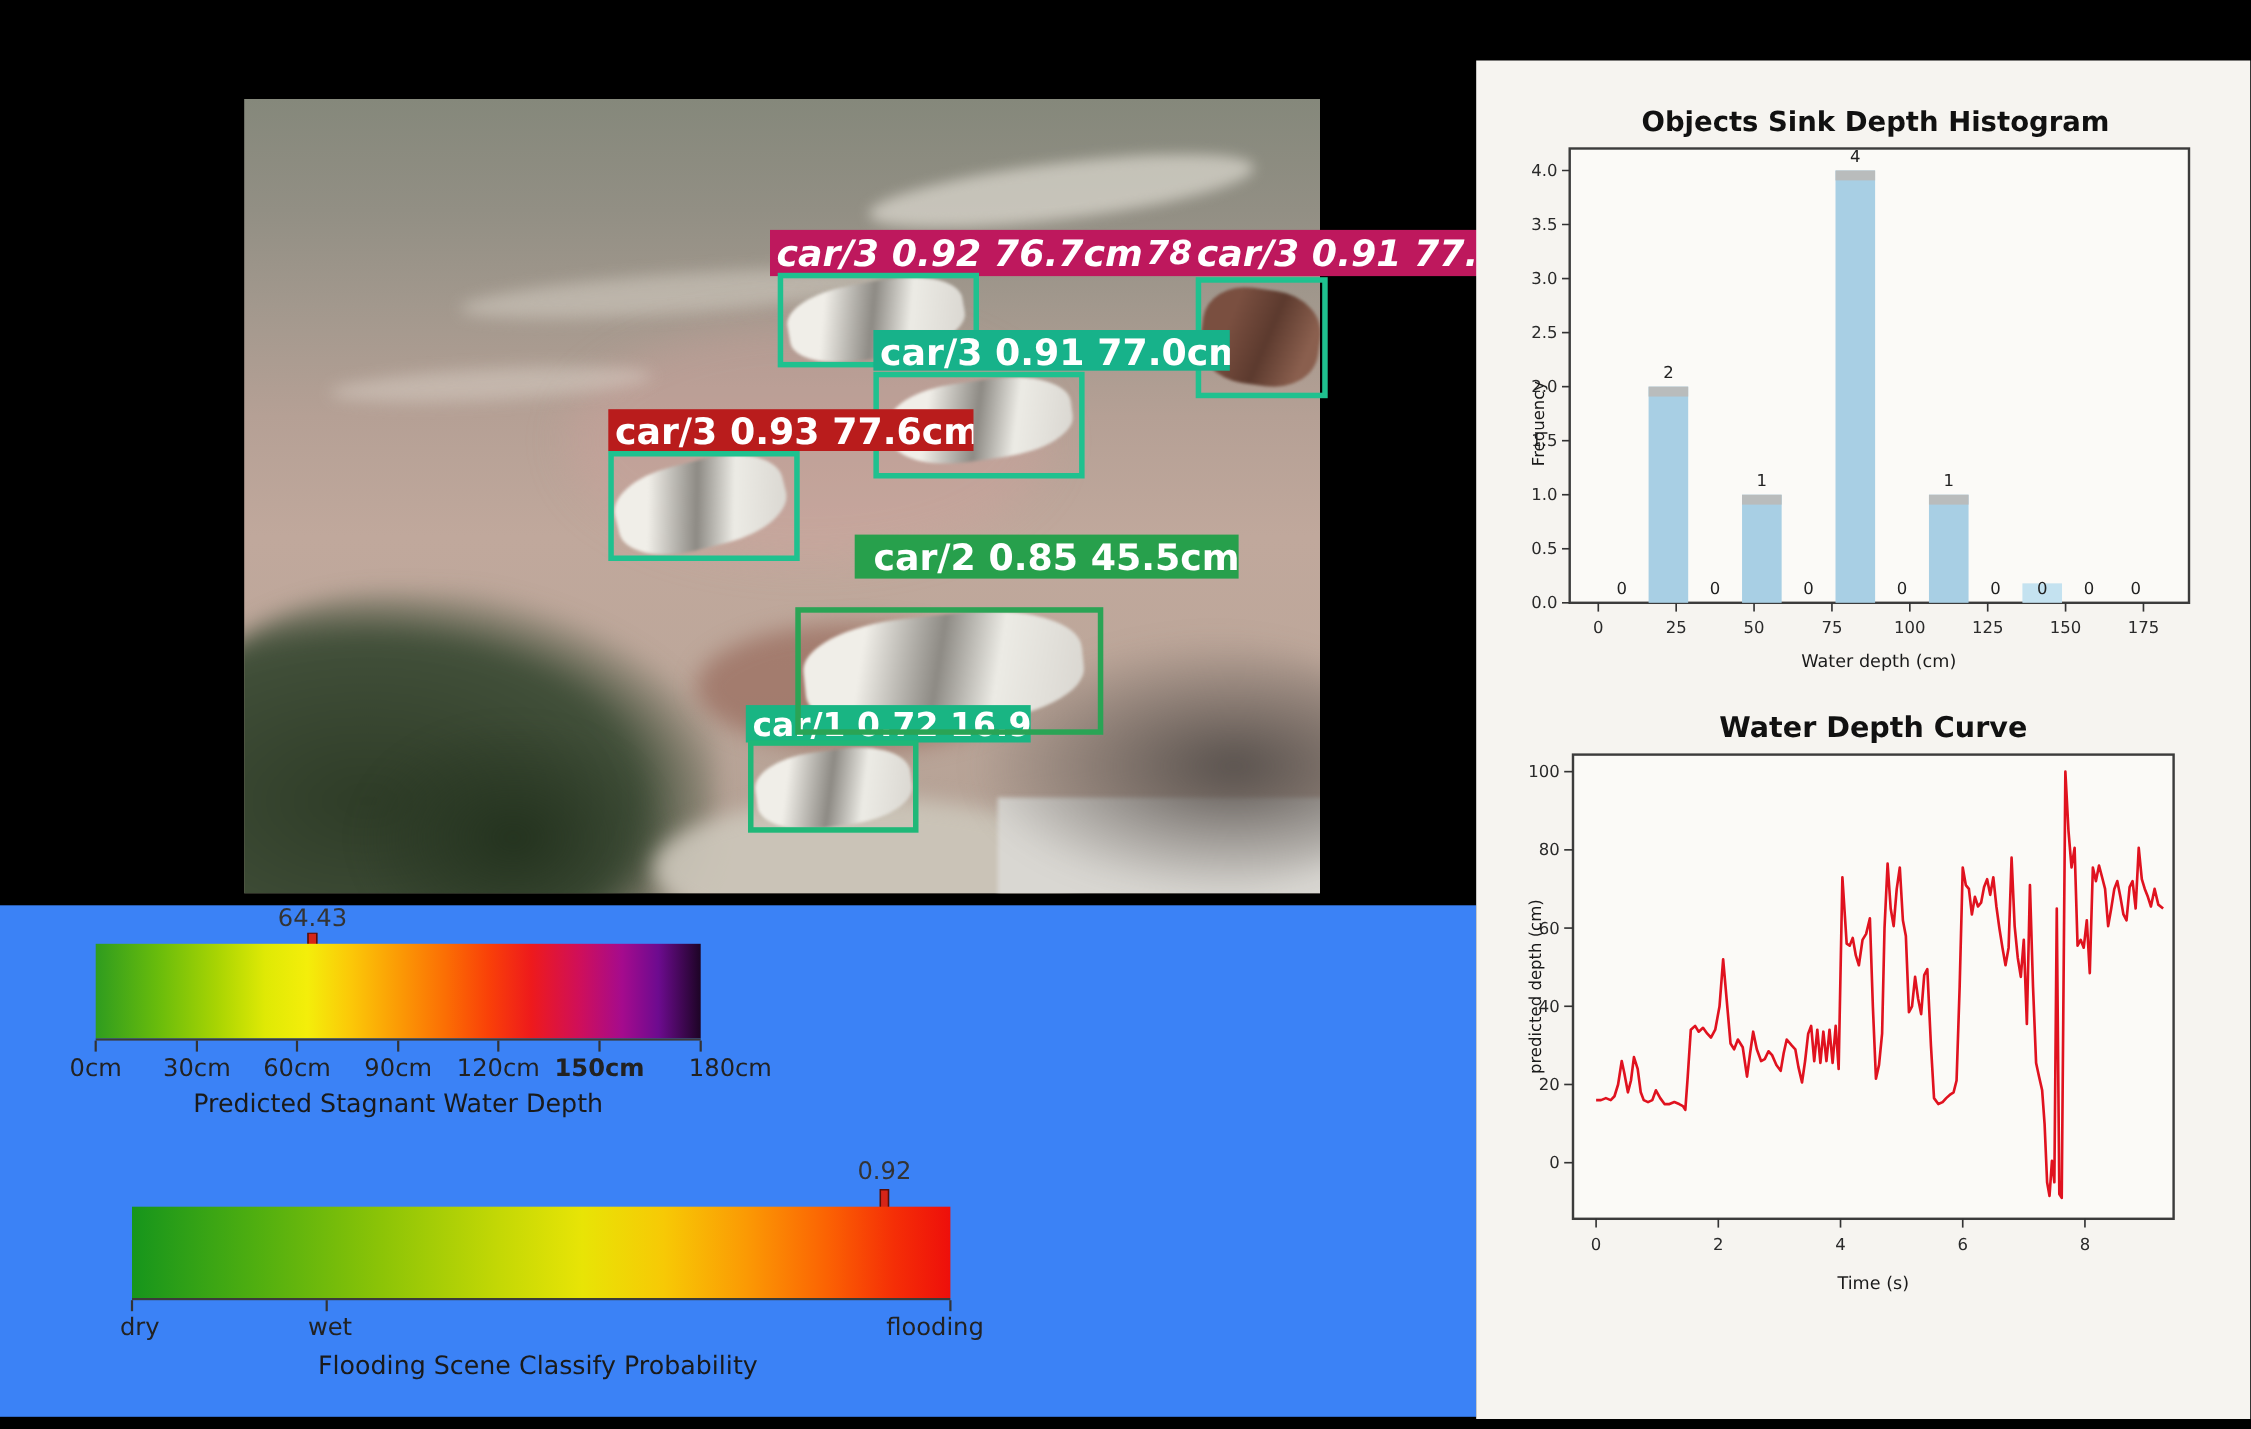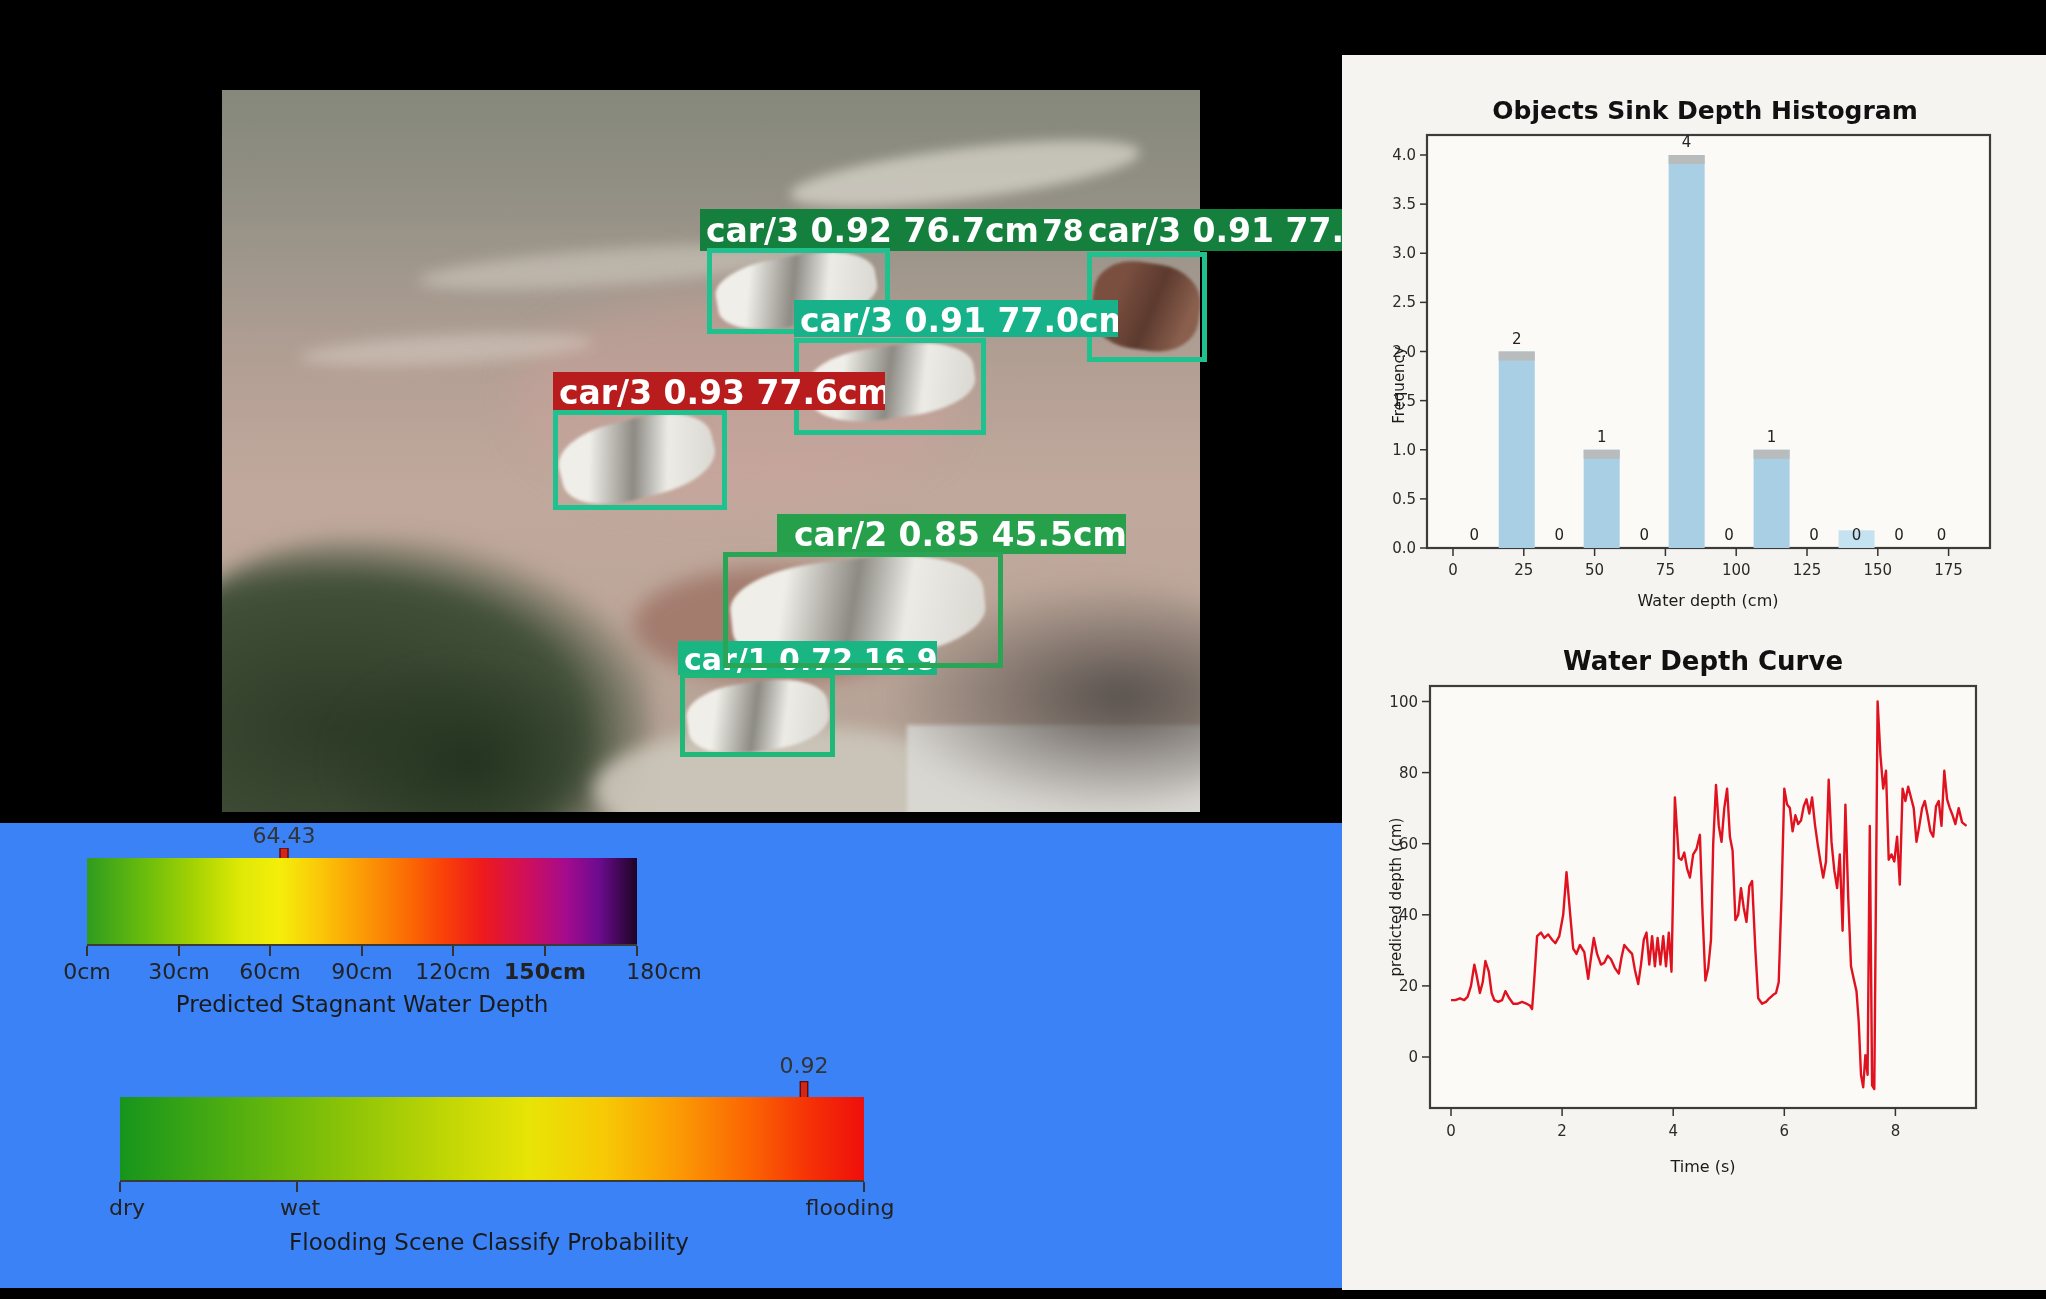--- a/index.html
+++ b/index.html
@@ -68,37 +68,37 @@
     <div class="vcar" style="left:89%;top:24%;width:11%;height:12%;transform:rotate(8deg);
                 background:linear-gradient(105deg,#7a4f40 25%,#5c3a2e 55%,#8a5f4e 85%);"></div>
     <div class="vcar" style="left:60%;top:35.5%;width:17%;height:10%;transform:rotate(-8deg);"></div>
     <div class="vcar" style="left:34.5%;top:45.5%;width:16%;height:11%;transform:rotate(-14deg);"></div>
     <div class="vcar" style="left:52%;top:65%;width:26%;height:14%;transform:rotate(-6deg);"></div>
     <div class="vcar" style="left:47.5%;top:82%;width:14.5%;height:9.5%;transform:rotate(-8deg);"></div>
   </div>
 
   <div class="overlay">
 
-    <div class="det-banner" style="background:#15803d;">
+    <div class="det-banner" style="background:#be185d;font-style:italic;">
       <span class="det-text" style="left:6px;">car/3 0.92 76.7cm</span>
       <span class="det-text" style="left:342px;top:4px;font-size:30px;">78</span>
       <span class="det-text" style="left:388px;">car/3 0.91 77.</span>
     </div>
     <div class="det-box" style="left:707px;top:248px;width:173px;height:76px;"></div>
     <div class="det-box" style="left:1087px;top:252px;width:110px;height:100px;"></div>
 
     <div class="det-band" style="left:794px;top:300px;width:312px;height:33px;background:#17b28a;">car/3 0.91 77.0cm</div>
     <div class="det-box" style="left:794px;top:338px;width:182px;height:87px;"></div>
 
     <div class="det-band" style="left:553px;top:372px;width:320px;height:34px;background:#b91c1c;">car/3 0.93 77.6cm</div>
     <div class="det-box" style="left:553px;top:410px;width:164px;height:90px;"></div>
 
     <div class="det-band" style="left:678px;top:641px;width:247px;height:30px;background:#19b583;font-size:30px;">car/1 0.72 16.9cm</div>
 
-    <div class="det-band" style="left:777px;top:514px;width:326px;height:36px;background:#27a04c;padding-left:17px;">car/2 0.85 45.5cm</div>
+    <div class="det-band" style="left:777px;top:486px;width:326px;height:36px;background:#27a04c;padding-left:17px;">car/2 0.85 45.5cm</div>
     <div class="det-box" style="left:723px;top:552px;width:270px;height:106px;border-color:#2aa455;"></div>
     <div class="det-box" style="left:680px;top:673px;width:145px;height:74px;border-color:#1fb878;"></div>
   </div>
 
   <div class="left-white">
 
     <div class="marker-val" style="left:284px;top:0px;">64.43</div>
     <svg class="marker-arrow" style="left:284px;top:25px;" width="30" height="48" viewBox="0 0 30 48">
       <path d="M11 0 h8 v20 h8 L15 46 L3 20 h8 z" fill="#d62518" stroke="#5a0f08" stroke-width="1.5"></path>
     </svg>

